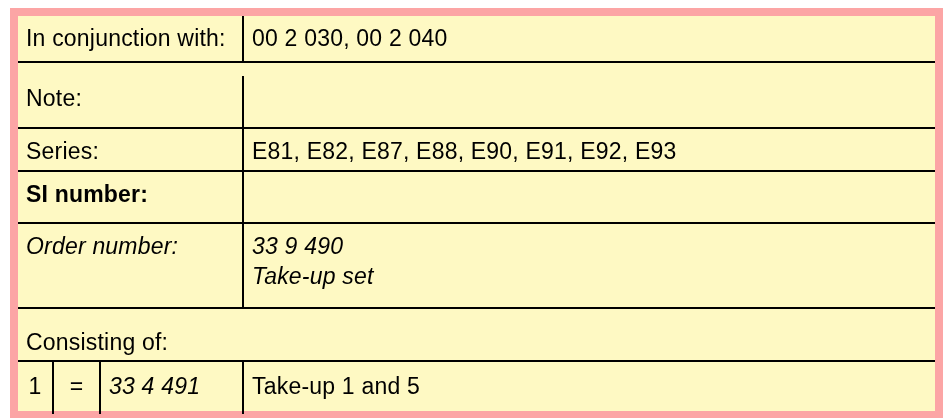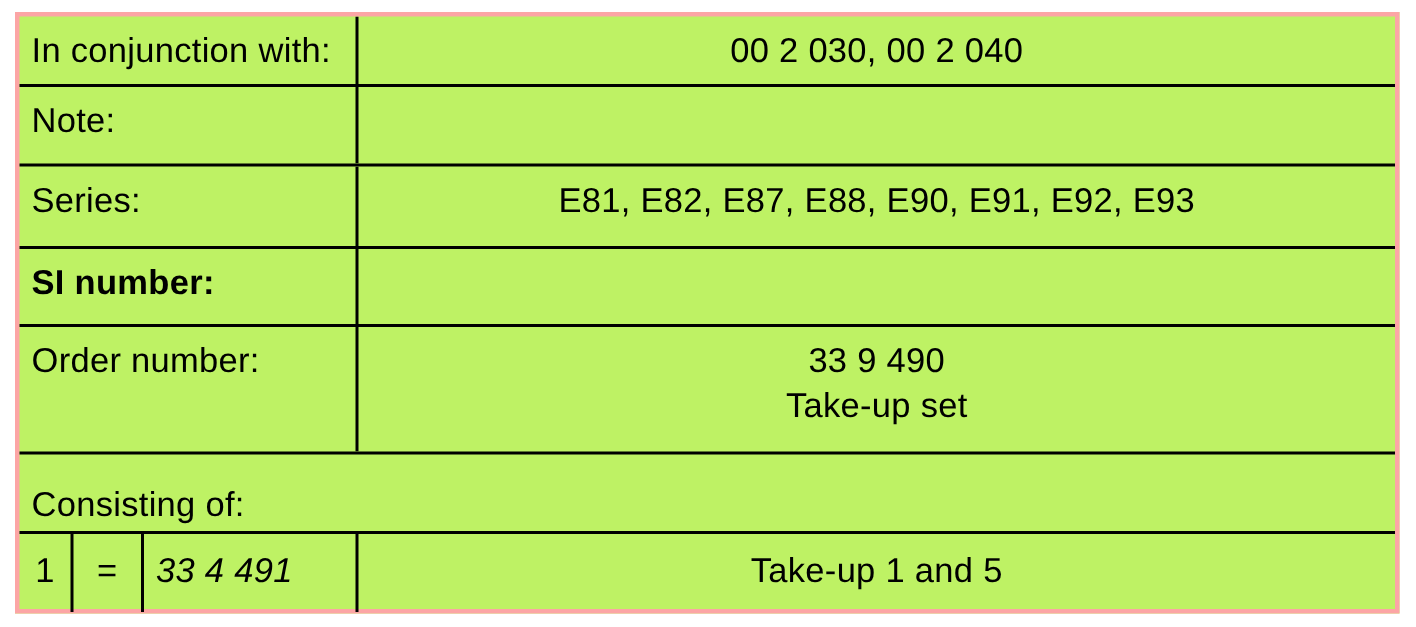--- a/index.html
+++ b/index.html
@@ -12,55 +12,55 @@
     height: 418px;
     position: relative;
     overflow: hidden;
   }
   .parts-table {
     position: absolute;
     left: 10px;
     top: 8px;
     width: 917px;
     height: 395px;
-    border: 3px solid #fca5a5;
-    background: #bef264;
+    border: 8px solid #fca5a5;
+    background: #fef9c3;
     font-family: "Liberation Sans", sans-serif;
     font-size: 23px;
     letter-spacing: 0.2px;
     color: #000000;
     box-sizing: content-box;
   }
   .row {
     display: flex;
     box-sizing: border-box;
     border-bottom: 2px solid #000000;
     overflow: hidden;
   }
   .row:last-child { border-bottom: none; }
   .r1 { height: 47px; }
-  .r2 { height: 53px; }
-  .r3 { height: 55px; }
+  .r2 { height: 53px; margin-top: 13px; }
+  .r3 { height: 43px; }
   .r4 { height: 52px; font-weight: bold; }
-  .r5 { height: 85px; }
+  .r5 { height: 85px; font-style: italic; }
   .r6 { height: 53px; }
   .r7 { height: 52px; }
   .cell {
     box-sizing: border-box;
     padding: 9px 8px 0 8px;
     white-space: nowrap;
     overflow: hidden;
     line-height: 26px;
   }
   .label-cell {
     width: 226px;
     flex: none;
     border-right: 2px solid #000000;
   }
-  .value-cell { flex: 1; text-align: center; }
+  .value-cell { flex: 1; }
   .full-cell { flex: 1; padding-top: 20px; }
   .r5 .cell { line-height: 30px; padding-top: 7px; }
   .r7 .cell { padding-top: 11px; }
   .pos-cell {
     width: 36px;
     flex: none;
     border-right: 2px solid #000000;
     text-align: center;
     padding-left: 0;
     padding-right: 0;

